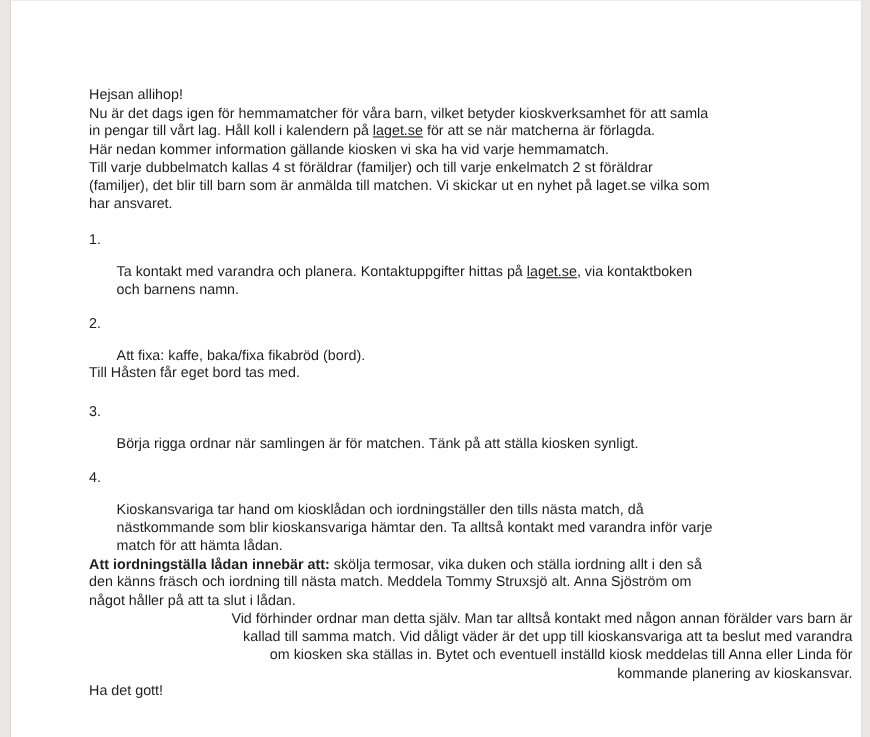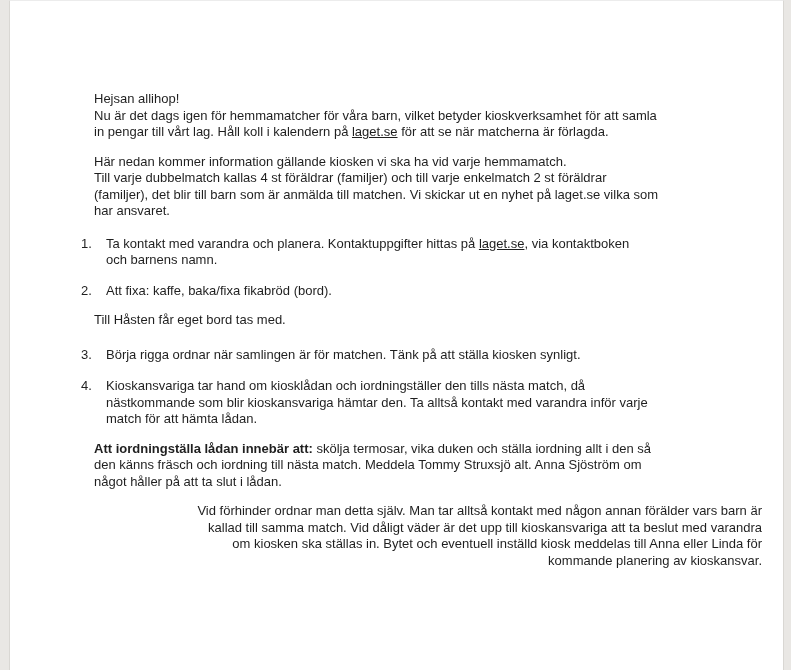--- a/index.html
+++ b/index.html
@@ -18,38 +18,39 @@
     border-left: 1px solid #d9d7d3;
     border-right: 1px solid #d9d7d3;
     border-top: 1px solid #ececec;
   }
   .content {
     padding: 77px 8px 0 71px;
     font-size: 13px;
     line-height: 16.5px;
     color: #1f1f1f;
   }
-  .content p { margin: 13px; white-space: pre-line; }
+  .content p { margin: 0; white-space: pre-line; }
   .bold { font-weight: bold; }
   .link {
     color: inherit;
     text-decoration: underline;
     cursor: pointer;
   }
   .list-item {
     display: flex;
     align-items: flex-start;
   }
   .num {
     flex: none;
     width: 25px;
   }
   .item-text {
     flex: 1;
     white-space: pre-line;
+    margin-top: 29px;
   }
   .indent { margin-left: 25px; }
   
   .mt-info      { margin-top: 13px; }
   .mt-heading   { margin-top: 14px; }
   .mt-item1     { margin-top: 16px; }
   .mt-item2     { margin-top: 14px; }
   .mt-detail1   { margin-top: 15px; }
   .mt-detail2   { margin-top: 12px; }
   .mt-item3     { margin-top: 18px; }
@@ -102,15 +103,16 @@
 
     <p class="mt-tidy"><span class="bold">Att iordningställa lådan innebär att:</span><span> skölja termosar, vika duken och ställa iordning allt i den så
 den känns fräsch och iordning till nästa match. Meddela Tommy Struxsjö alt. Anna Sjöström om
 något håller på att ta slut i lådan.</span></p>
 
     <p class="mt-sub">Vid förhinder ordnar man detta själv. Man tar alltså kontakt med någon annan förälder vars barn är
 kallad till samma match. Vid dåligt väder är det upp till kioskansvariga att ta beslut med varandra
 om kiosken ska ställas in. Bytet och eventuell inställd kiosk meddelas till Anna eller Linda för
 kommande planering av kioskansvar.</p>
 
+    <p class="mt-closing">Ha det gott!</p>
 
   </div>
 </div>
 
 </body></html>

